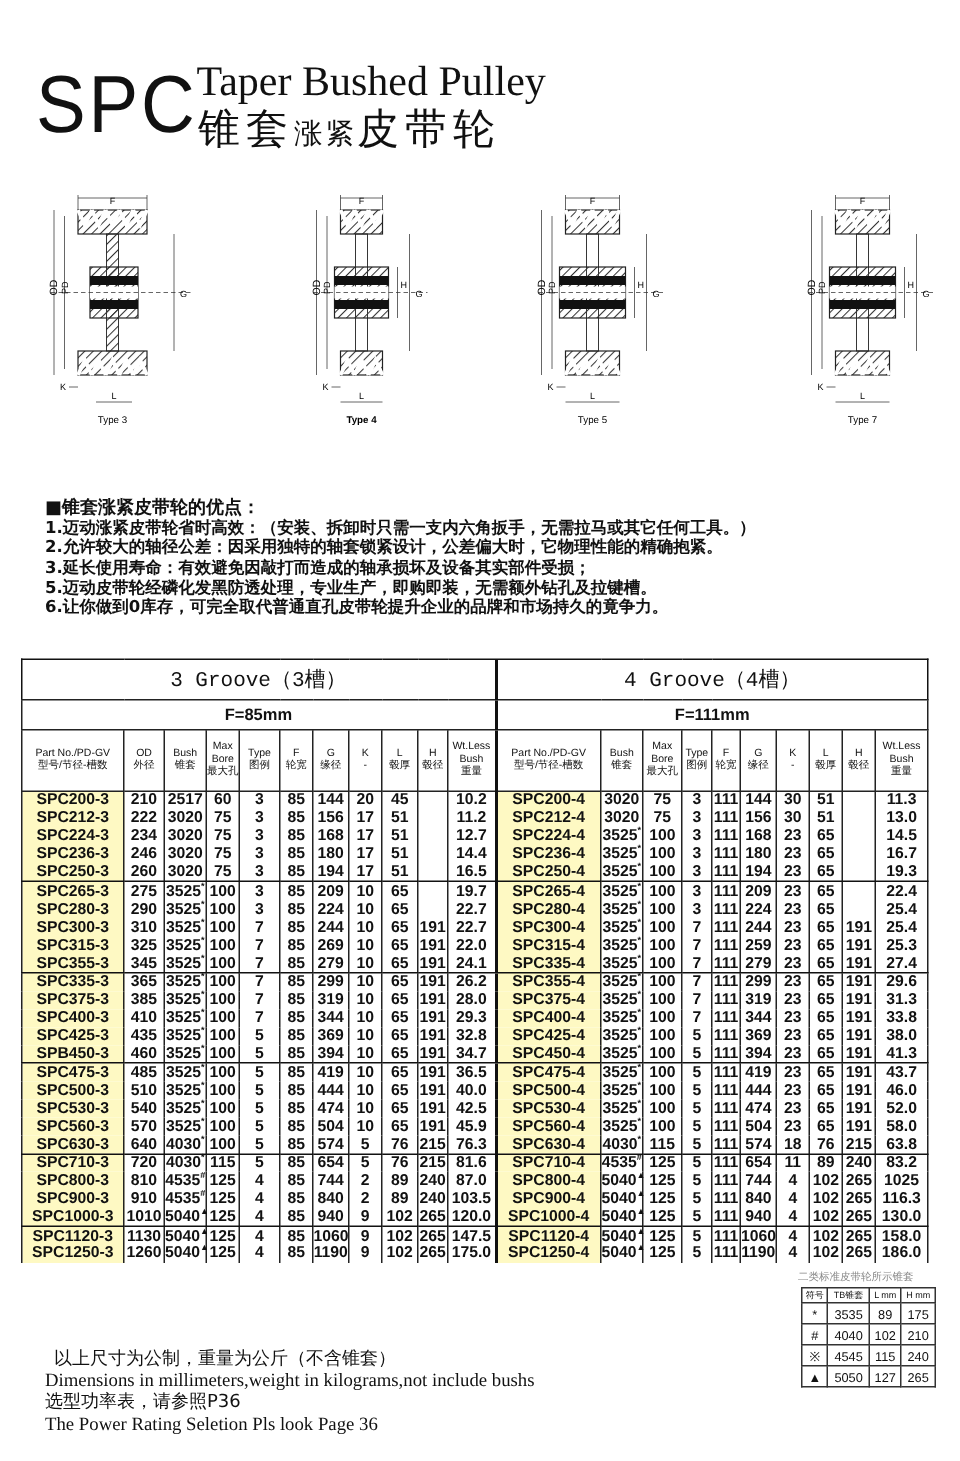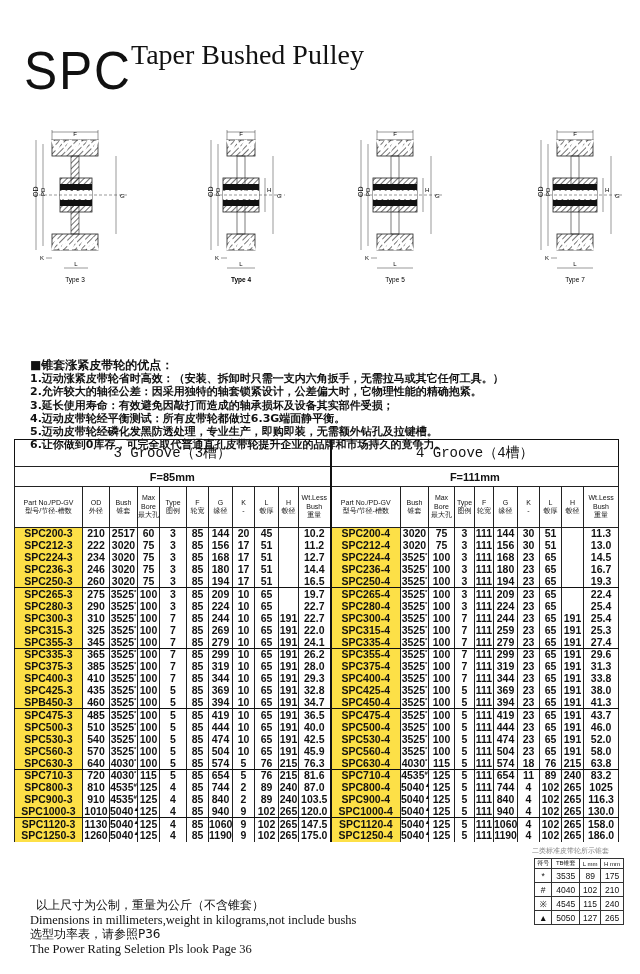--- a/index.html
+++ b/index.html
@@ -9,50 +9,51 @@
   .header { position: absolute; left: 24px; top: 38px; height: 60px; width: 420px; }
   .brand { position: absolute; left: 0; top: 2px; font-family: "Liberation Sans", sans-serif; font-size: 54px; letter-spacing: 2px; transform: scaleX(0.92); transform-origin: left; line-height: 60px; }
   .title-en { position: absolute; left: 107px; top: 2px; font-family: "Liberation Serif", serif; font-size: 28px; line-height: 30px; }
   .title-zh { position: absolute; left: 108px; top: 32px; font-family: "DejaVu Sans", sans-serif; font-size: 28px; line-height: 32px; letter-spacing: 4px; }
   .title-zh .small { font-size: 19px; letter-spacing: 2px; }
 
   .drawings { position: absolute; left: 30px; top: 130px; width: 600px; height: 170px; }
   .drawing { position: absolute; top: 0; }
   .drawing svg { display: block; }
 
-  .adv { position: absolute; left: 30px; top: 332px; width: 600px; font-family: "DejaVu Sans", sans-serif; font-size: 11px; line-height: 13.2px; font-weight: bold; margin-top: 27px; }
+  .adv { position: absolute; left: 30px; top: 332px; width: 600px; font-family: "DejaVu Sans", sans-serif; font-size: 11px; line-height: 13.2px; font-weight: bold; }
   .adv .head { font-size: 12px; }
 
   table.spec { position: absolute; left: 14px; top: 439px; width: 604px; border-collapse: collapse; font-size: 10.5px; table-layout: fixed; }
   table.spec td, table.spec th { border: 1px solid #222; text-align: center; padding: 0; font-weight: normal; }
   table.spec .groove { height: 27px; font-family: "Liberation Mono", monospace; font-size: 14px; border-left: 1.5px solid #111; border-right: 1.5px solid #111; border-top: 1.5px solid #111; }
   table.spec .fline { height: 20px; font-weight: bold; font-size: 11px; }
   table.spec .colhead th { height: 41px; font-size: 7px; line-height: 8.5px; }
   table.spec tbody td { height: 12.1px; line-height: 11px; font-weight: bold; font-size: 10.5px; border-top: none; border-bottom: none; }
   table.spec tbody tr.grp-end td { border-bottom: 1.5px solid #111; }
   table.spec tbody tr.grp-start td { border-top: 1.5px solid #111; }
-  table.spec td.part { background: #fde047; }
+  table.spec td.part { background: #fef9c3; }
   table.spec .divider { border-left: 2px solid #111 !important; margin-left: 36px; }
   sup { font-size: 6px; vertical-align: super; line-height: 0; }
 
   .legend { position: absolute; left: 532px; top: 846px; width: 106px; }
   .legend .cap { font-family: "DejaVu Serif", serif; font-size: 7px; color: #888; margin-bottom: 2px; }
   .legend table { border-collapse: collapse; width: 90px; margin-left: 2px; font-size: 8.5px; }
   .legend td { border: 1px solid #333; text-align: center; height: 14px; }
   .legend td.hd { font-size: 6px; height: 10px; }
 
   .notes { position: absolute; left: 30px; top: 898px; font-family: "Liberation Serif", serif; font-weight: normal; font-size: 12.5px; line-height: 14.5px; }
   .notes .zh { font-family: "DejaVu Sans", sans-serif; font-size: 12px; }
 </style>
 </head>
 <body>
 
 <div class="header">
   <div class="brand">SPC</div>
   <div class="title-en">Taper Bushed Pulley</div>
+  <div class="title-zh"><span>锥套</span><span class="small">涨紧</span><span>皮带轮</span></div>
 </div>
 
 <div class="drawings" id="drawings">
     <div class="drawing" style="left: 0px;">
 <svg width="110" height="165" viewBox="0 0 110 165">
   <defs>
           <pattern id="hatch0" width="4" height="4" patternUnits="userSpaceOnUse" patternTransform="rotate(45)">
             <line x1="0" y1="0" x2="0" y2="4" stroke="#333" stroke-width="1.4"></line>
           </pattern>
         </defs>
@@ -188,21 +189,20 @@
   <text x="40" y="152" font-size="6.5" text-anchor="middle" font-family="Liberation Sans, sans-serif" font-weight="normal">Type 7</text>
 </svg>
     </div>
   </div>
 
 <div class="adv">
   <div class="head">■锥套涨紧皮带轮的优点：</div>
   <div>1.迈动涨紧皮带轮省时高效：（安装、拆卸时只需一支内六角扳手，无需拉马或其它任何工具。）</div>
   <div>2.允许较大的轴径公差：因采用独特的轴套锁紧设计，公差偏大时，它物理性能的精确抱紧。</div>
   <div>3.延长使用寿命：有效避免因敲打而造成的轴承损坏及设备其实部件受损；</div>
-  <div>4.迈动皮带轮经平衡测试：所有皮带轮都做过6.3G端面静平衡。</div>
   <div>5.迈动皮带轮经磷化发黑防透处理，专业生产，即购即装，无需额外钻孔及拉键槽。</div>
   <div>6.让你做到0库存，可完全取代普通直孔皮带轮提升企业的品牌和市场持久的竟争力。</div>
 </div>
 
 <table class="spec" id="spec">
   <colgroup>
     <col style="width:68px">
       <col style="width:27px">
       <col style="width:28px">
       <col style="width:22px">

